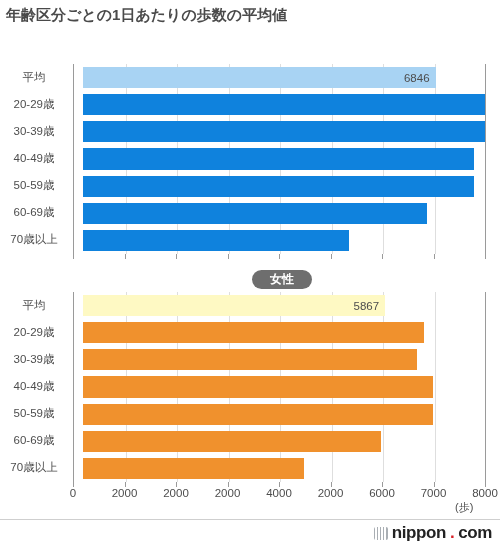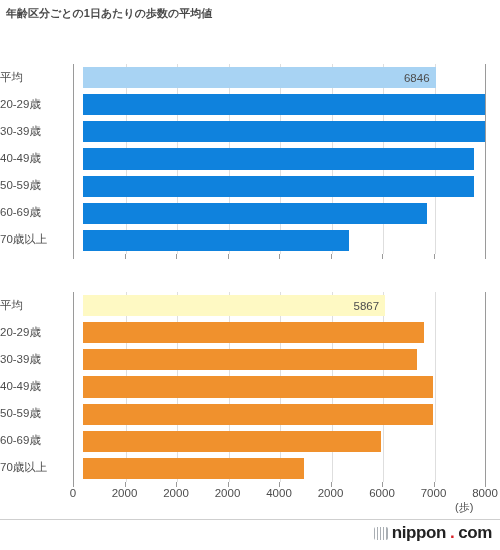--- a/index.html
+++ b/index.html
@@ -6,21 +6,21 @@
   body{
     width:500px;height:550px;background:#ffffff;
     font-family:"Liberation Sans","DejaVu Sans",sans-serif;
     color:#4d4d4d;overflow:hidden;position:relative;
   }
   .page{position:absolute;inset:0;}
 
   
   .title{
     position:absolute;left:6px;top:6px;
-    font-size:11px;font-weight:bold;color:#4a4a4a;
+    font-size:15px;font-weight:bold;color:#4a4a4a;
     letter-spacing:0px;white-space:nowrap;
   }
 
   
   .badge{
     position:absolute;
     background:#6e6e6e;color:#ffffff;
     border-radius:11px;
     font-size:12px;font-weight:bold;
     padding:3px 18px 4px 18px;
@@ -40,21 +40,21 @@
     border-left:1px solid #9a9a9a;
   }
   .gridline{
     position:absolute;top:0;bottom:0;width:1px;background:#dedede;
   }
   .axisline-right{
     position:absolute;top:0;bottom:0;width:1px;background:#9a9a9a;right:0;
   }
 
   .axis-cat{
-    position:absolute;width:68px;text-align:left;
+    position:absolute;width:68px;text-align:center;
     font-size:11.5px;color:#4d4d4d;white-space:nowrap;
     left:0;
   }
 
   .bar{
     position:absolute;left:9px;height:100%;
     display:flex;align-items:center;justify-content:flex-end;
   }
   .bar.male{background:#0f82dd;}
   .bar.male.avg{background:#a8d3f3;}
@@ -112,20 +112,21 @@
   .logo .dot{color:#d81f26;}
   .logo .com{font-weight:bold;color:#222;}
 </style>
 </head>
 <body>
 
 <div class="page">
 
   <div class="title">年齢区分ごとの1日あたりの歩数の平均値</div>
 
+  <div class="badge" id="badge-female">女性</div>
 
   <div class="panel" id="panel-male">
     <div class="plot" id="plot-male">
         <div class="gridline" style="left: 51.5px;"></div>
         <div class="gridline" style="left: 103px;"></div>
         <div class="gridline" style="left: 154.5px;"></div>
         <div class="gridline" style="left: 206px;"></div>
         <div class="gridline" style="left: 257.5px;"></div>
         <div class="gridline" style="left: 309px;"></div>
         <div class="gridline" style="left: 360.5px;"></div>

